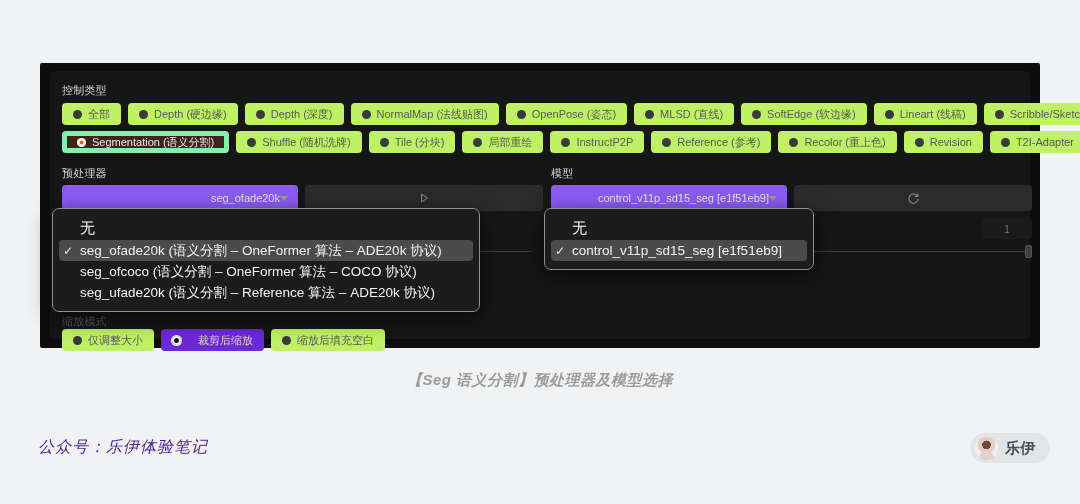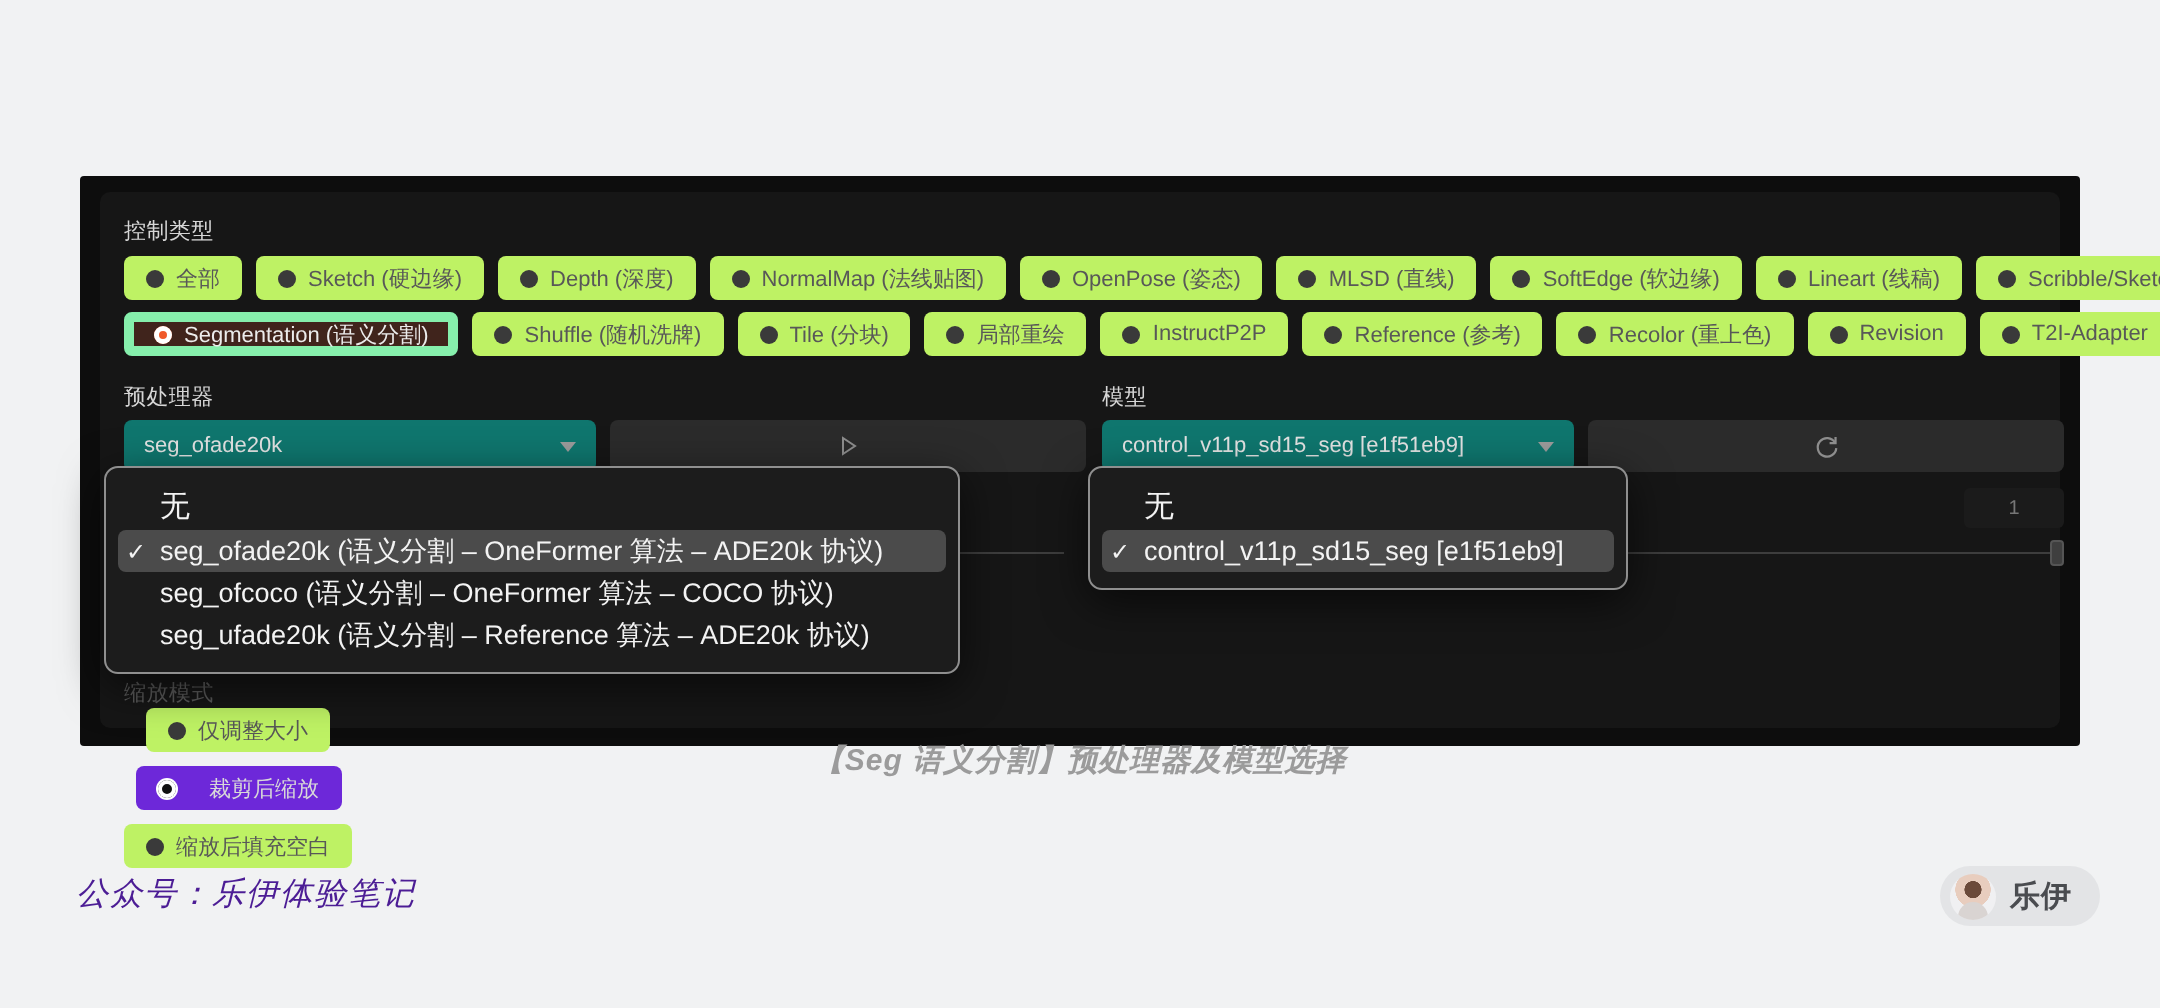--- a/index.html
+++ b/index.html
@@ -17,21 +17,20 @@
 
   
   .panel {
     position: absolute;
     left: 40px;
     top: 63px;
     width: 1000px;
     height: 285px;
     background: #0d0d0d;
     border-radius: 2px;
-    margin-top: 25px;
   }
   .inner-card {
     position: absolute;
     left: 10px;
     top: 8px;
     width: 980px;
     height: 268px;
     background: #161616;
     border-radius: 5px;
   }
@@ -88,29 +87,29 @@
   }
   .pill.on-dark .dot {
     background: #101010;
     box-shadow: inset 0 0 0 2px #ffffff, 0 0 0 1px #ffffff;
   }
 
   
   .field-select {
     position: absolute;
     height: 26px;
-    background: #0f766e;
+    background: #8b5cf6;
     border-radius: 4px;
     display: flex;
     align-items: center;
     padding: 0 10px;
     box-sizing: border-box;
     font-size: 11px;
     color: #e3e3e3;
-    justify-content: space-between;
+    justify-content: flex-end;
   }
   .field-select .caret {
     width: 0; height: 0;
     border-left: 4px solid transparent;
     border-right: 4px solid transparent;
     border-top: 5px solid #9b9b9b;
     flex: 0 0 auto;
   }
   .icon-btn {
     position: absolute;
@@ -247,21 +246,21 @@
 
     <div class="section-label" style="left:12px; top:12px;">控制类型</div>
 
     <div class="pill-row" id="ct-row1" style="left:12px; top:32px;">
         <div class="pill">
           <span class="dot"></span>
           <span>全部</span>
         </div>
         <div class="pill">
           <span class="dot"></span>
-          <span>Sketch (硬边缘)</span>
+          <span>Depth (硬边缘)</span>
         </div>
         <div class="pill">
           <span class="dot"></span>
           <span>Depth (深度)</span>
         </div>
         <div class="pill">
           <span class="dot"></span>
           <span>NormalMap (法线贴图)</span>
         </div>
         <div class="pill">
@@ -353,21 +352,21 @@
     </div>
 
     <div class="slider-track" style="left:12px; top:180px; width:470px;"></div>
     <div class="slider-track" style="left:501px; top:180px; width:481px;"></div>
     <div class="slider-knob" style="left:975px; top:174px;"></div>
 
     <div class="num-box" style="left:932px; top:148px; width:50px;">1</div>
 
     <div class="section-label" style="left:12px; top:243px; color:#5a5a5a;">缩放模式</div>
 
-    <div class="pill-row" id="rm-row" style="left:12px; top:258px;flex-direction:column;">
+    <div class="pill-row" id="rm-row" style="left:12px; top:258px;">
         <div class="pill">
           <span class="dot"></span>
           <span>仅调整大小</span>
         </div>
         <div class="pill on-dark">
           <span class="dot"></span>
           <span>裁剪后缩放</span>
         </div>
         <div class="pill">
           <span class="dot"></span>

